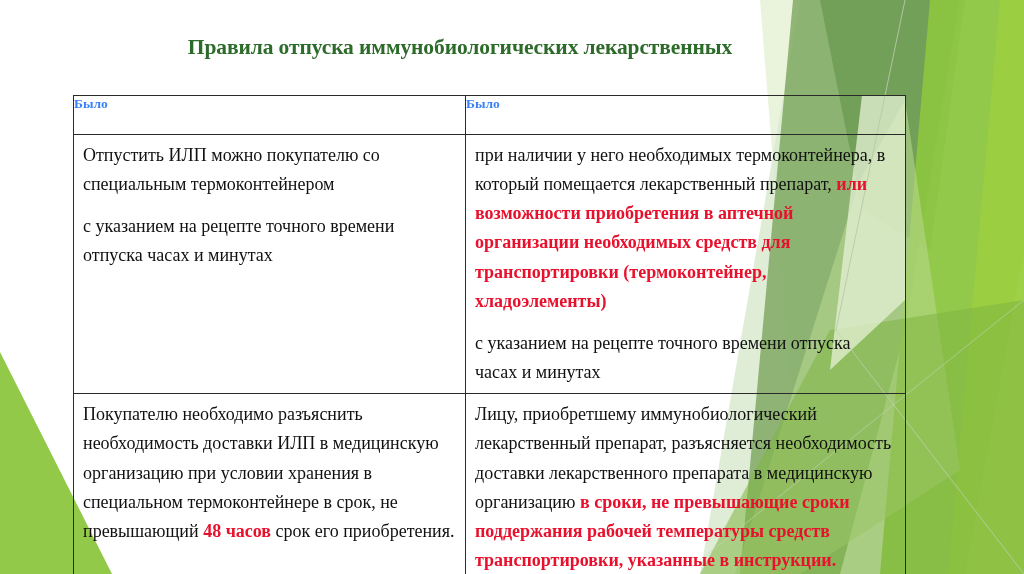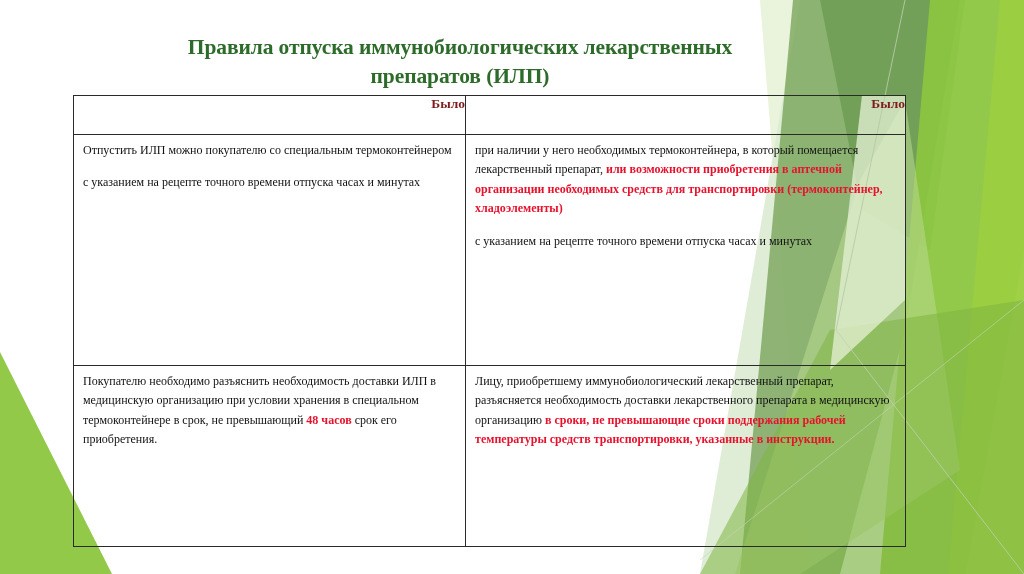--- a/index.html
+++ b/index.html
@@ -70,31 +70,31 @@
     border: 1.3px solid #2a2a2a;
     padding: 0;
     vertical-align: top;
     background: transparent;
   }
   col.c1 { width: 392px; }
   col.c2 { width: 440px; }
 
   th.hd {
     height: 38px;
-    text-align: right;
+    text-align: left;
     vertical-align: middle;
     font-weight: bold;
     font-size: 13.5px;
-    color: #7f1d1d;
+    color: #3b82f6;
     font-family: "Liberation Serif", "DejaVu Serif", serif;
     padding-bottom: 8px;
   }
 
   td.cell {
-    font-size: 12px;
+    font-size: 18px;
     color: #111;
     line-height: 1.62;
   }
   td.cell .inner { padding: 6px 9px 6px 9px; }
   td.cell p { margin: 0; }
 
   .r1l .inner { padding-top: 56px; }
   .r1r .inner { padding-top: 66px; }
   .r2l .inner { padding-top: 8px; }
   .r2r .inner { padding-top: 6px; font-family: Liberation Serif, serif; }
@@ -137,21 +137,20 @@
 
     <polygon points="862,95 905,95 905,300 830,370" fill="#e6f2d6" opacity="0.75"></polygon>
 
     <line x1="905" y1="0" x2="836" y2="330" stroke="#b7c9a8" stroke-width="1" opacity="0.9"></line>
     <line x1="836" y1="330" x2="1024" y2="574" stroke="#c2cfb6" stroke-width="1" opacity="0.75"></line>
     <line x1="700" y1="560" x2="1024" y2="300" stroke="#c6d3ba" stroke-width="1" opacity="0.6"></line>
   </svg>
 
   <div id="title">
     <span class="tline">Правила отпуска иммунобиологических лекарственных</span>
-    <span class="tline">препаратов (ИЛП)</span>
   </div>
 
   <div id="tbl-wrap">
     <table class="cmp">
       <colgroup>
           <col class="c1">
           <col class="c2">
         </colgroup>
       <thead>
         <tr>

